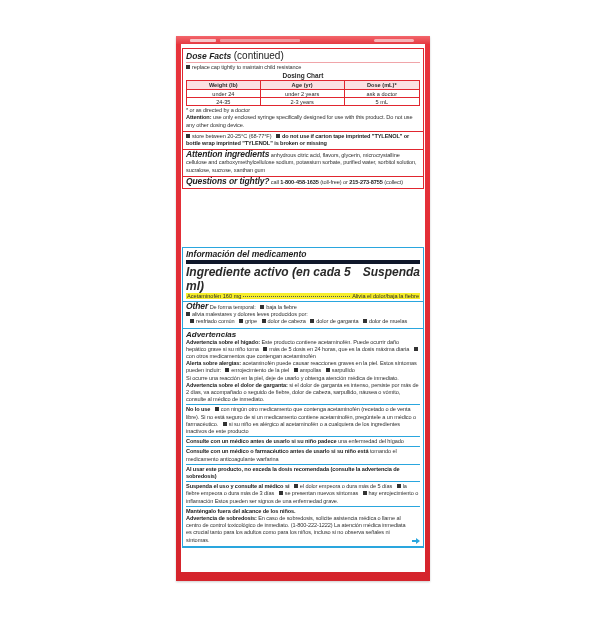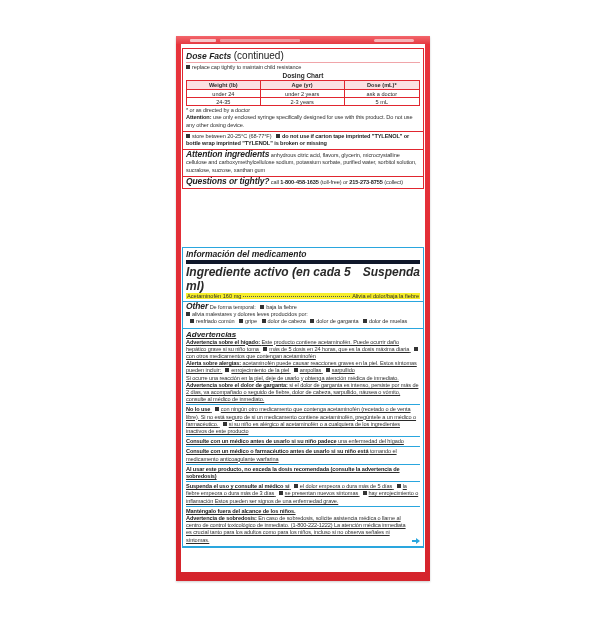--- a/index.html
+++ b/index.html
@@ -138,21 +138,21 @@
         <div class="t"><span class="sq first"></span><span>alivia malestares y dolores leves producidos por:</span></div>
         <div class="t" style="padding-left:4px;">
           <span class="sq first"></span><span>resfriado común</span>
           <span class="sq"></span><span>gripe</span>
           <span class="sq"></span><span>dolor de cabeza</span>
           <span class="sq"></span><span>dolor de garganta</span>
           <span class="sq"></span><span>dolor de muelas</span>
         </div>
       </div>
 
-      <div class="sec" style="position:relative;text-decoration:underline;">
+      <div class="sec" style="position:relative;">
         <div class="hdr" style="font-size:8px;">Advertencias</div>
         <div class="t">
           <span class="b">Advertencia sobre el hígado:</span>
           <span>Este producto contiene acetaminofén. Puede ocurrir daño hepático grave si su niño toma</span>
           <span class="sq"></span><span>más de 5 dosis en 24 horas, que es la dosis máxima diaria</span>
           <span class="sq"></span><span>con otros medicamentos que contengan acetaminofén</span>
         </div>
         <div class="t">
           <span class="b">Alerta sobre alergias:</span>
           <span>acetaminofén puede causar reacciones graves en la piel. Estos síntomas pueden incluir:</span>

